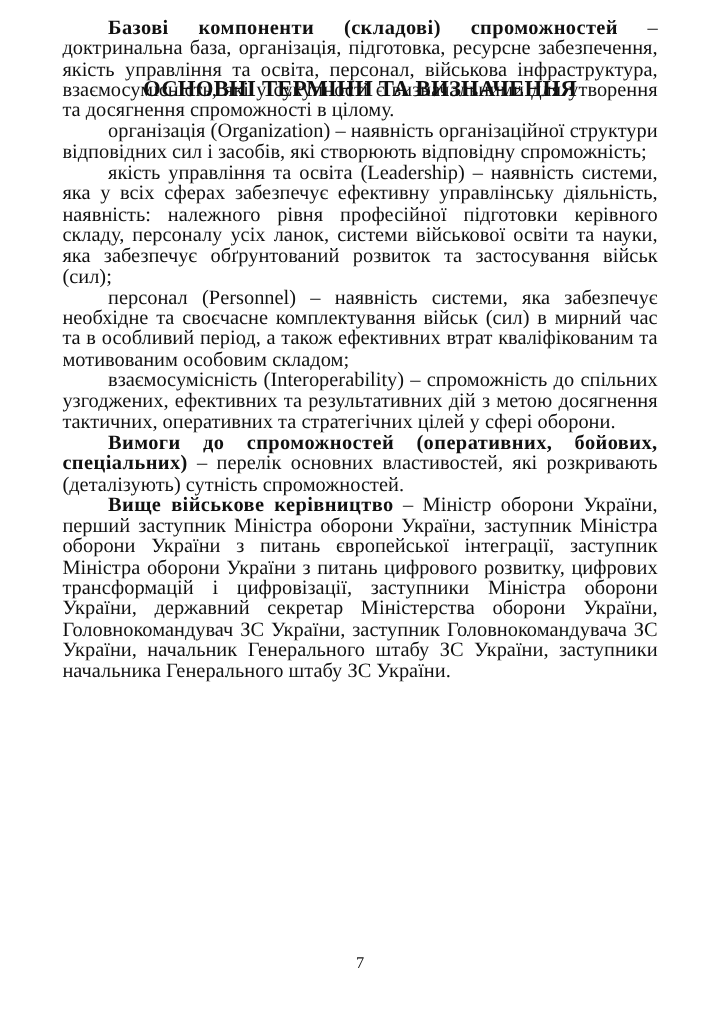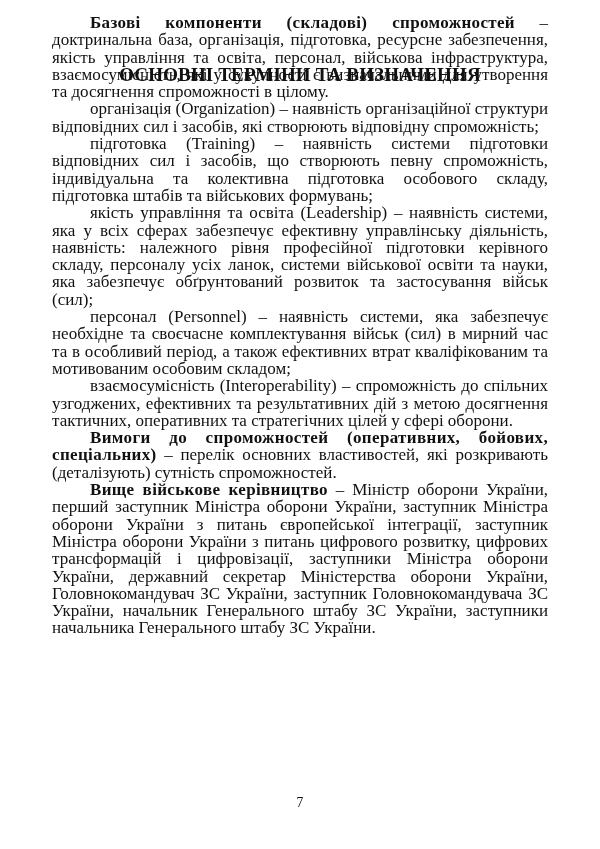--- a/index.html
+++ b/index.html
@@ -68,21 +68,20 @@
 <body>
 
 <div class="page">
 
   <h1 class="doc-title">ОСНОВНІ ТЕРМІНИ ТА ВИЗНАЧЕННЯ</h1>
 
   <div class="content">
 
   <p class="para first"><b class="term">Базові компоненти (складові) спроможностей</b><span> – доктринальна база, організація, підготовка, ресурсне забезпечення, якість управління та освіта, персонал, військова інфраструктура, взаємосумісність, які у сукупності є визначальними для утворення та досягнення спроможності в цілому.</span></p>
       <p class="para"><span>організація (Organization) – наявність організаційної структури відповідних сил і засобів, які створюють відповідну спроможність;</span></p>
-      <p class="para"><span>підготовка (Training) – наявність системи підготовки відповідних сил і засобів, що створюють певну спроможність, індивідуальна та колективна підготовка особового складу, підготовка штабів та військових формувань;</span></p>
       <p class="para"><span>якість управління та освіта (Leadership) – наявність системи, яка у всіх сферах забезпечує ефективну управлінську діяльність, наявність: належного рівня професійної підготовки керівного складу, персоналу усіх ланок, системи військової освіти та науки, яка забезпечує обґрунтований розвиток та застосування військ (сил);</span></p>
       <p class="para"><span>персонал (Personnel) – наявність системи, яка забезпечує необхідне та своєчасне комплектування військ (сил) в мирний час та в особливий період, а також ефективних втрат кваліфікованим та мотивованим особовим складом;</span></p>
       <p class="para"><span>взаємосумісність (Interoperability) – спроможність до спільних узгоджених, ефективних та результативних дій з метою досягнення тактичних, оперативних та стратегічних цілей у сфері оборони.</span></p>
       <p class="para"><b class="term">Вимоги до спроможностей (оперативних, бойових, спеціальних)</b><span> – перелік основних властивостей, які розкривають (деталізують) сутність спроможностей.</span></p>
       <p class="para"><b class="term">Вище військове керівництво</b><span> – Міністр оборони України, перший заступник Міністра оборони України, заступник Міністра оборони України з питань європейської інтеграції, заступник Міністра оборони України з питань цифрового розвитку, цифрових трансформацій і цифровізації, заступники Міністра оборони України, державний секретар Міністерства оборони України, Головнокомандувач ЗС України, заступник Головнокомандувача ЗС України, начальник Генерального штабу ЗС України, заступники начальника Генерального штабу ЗС України.</span></p>
     </div>
 
   <div class="page-number">7</div>
 
 </div>

